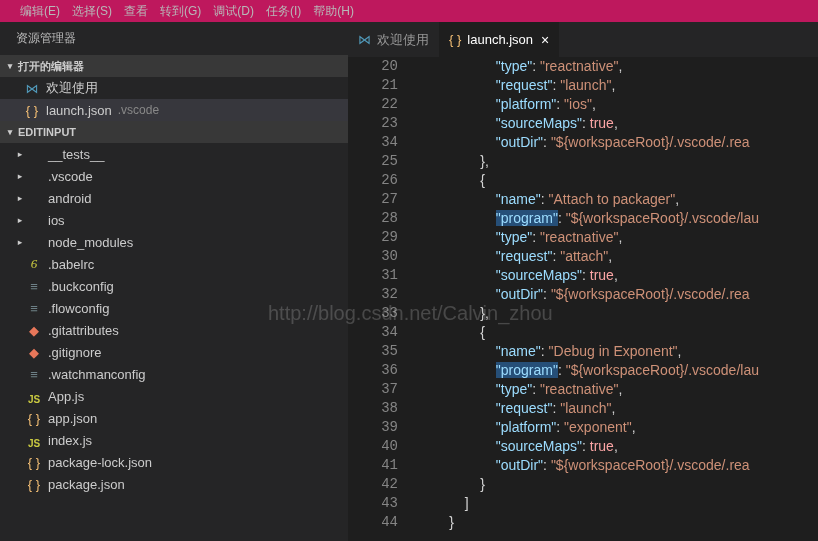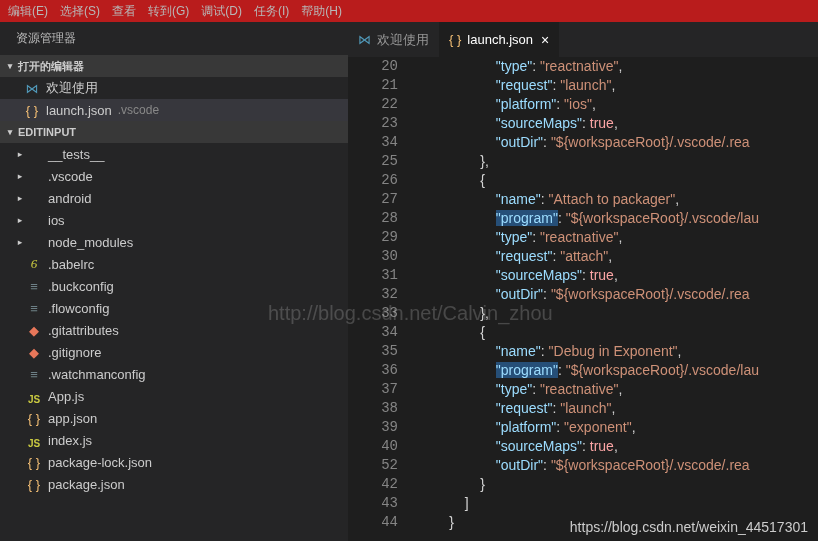--- a/index.html
+++ b/index.html
@@ -1,17 +1,17 @@
 <!DOCTYPE html>
 <html><head>
 <meta charset="utf-8">
 <style>
 * { margin: 0; padding: 0; box-sizing: border-box; font-family: "Segoe UI", Arial, sans-serif; }
 body { background: #1e1e1e; color: #cccccc; width: 818px; height: 541px; overflow: hidden; font-size: 13px; }
-.menubar { background: #b91c1c; height: 22px; display: flex; align-items: center; padding: 0 8px; color: #b8b8b8; font-size: 12px; }
+.menubar { background: #be185d; height: 22px; display: flex; align-items: center; padding: 0 20px; color: #b8b8b8; font-size: 12px; }
 .menubar span { margin-right: 12px; }
 .container { display: flex; height: 519px; }
 .sidebar { width: 348px; background: #252526; display: flex; flex-direction: column; overflow: hidden; }
 .sb-title { padding: 8px 16px; font-size: 12px; color: #bbbbbb; }
 .section-hdr { display: flex; align-items: center; padding: 2px 4px; background: #383838; font-size: 11px; font-weight: bold; color: #cccccc; height: 22px; }
 .section-hdr .chev { width: 12px; text-align: center; margin-right: 2px; font-size: 9px; }
 .item { display: flex; align-items: center; padding: 2px 0 2px 24px; height: 22px; cursor: pointer; }
 .item.active { background: #37373d; }
 .item .icon { width: 16px; margin-right: 6px; display: inline-flex; justify-content: center; }
 .item .dim { color: #888; margin-left: 6px; font-size: 12px; }
@@ -192,24 +192,23 @@
           <div>31</div>
           <div>32</div>
           <div>33</div>
           <div>34</div>
           <div>35</div>
           <div>36</div>
           <div>37</div>
           <div>38</div>
           <div>39</div>
           <div>40</div>
-          <div>52</div>
+          <div>41</div>
           <div>42</div>
           <div>43</div>
           <div>44</div>
         </div>
       <div class="lines" id="lines"><div>                    <span class="k">"type"</span><span class="p">: </span><span class="s">"reactnative"</span><span class="p">,</span></div><div>                    <span class="k">"request"</span><span class="p">: </span><span class="s">"launch"</span><span class="p">,</span></div><div>                    <span class="k">"platform"</span><span class="p">: </span><span class="s">"ios"</span><span class="p">,</span></div><div>                    <span class="k">"sourceMaps"</span><span class="p">: </span><span class="b">true</span><span class="p">,</span></div><div>                    <span class="k">"outDir"</span><span class="p">: </span><span class="s">"${workspaceRoot}/.vscode/.rea</span></div><div>                <span class="p">},</span></div><div>                <span class="p">{</span></div><div>                    <span class="k">"name"</span><span class="p">: </span><span class="s">"Attach to packager"</span><span class="p">,</span></div><div>                    <span class="k hl">"program"</span><span class="p">: </span><span class="s">"${workspaceRoot}/.vscode/lau</span></div><div>                    <span class="k">"type"</span><span class="p">: </span><span class="s">"reactnative"</span><span class="p">,</span></div><div>                    <span class="k">"request"</span><span class="p">: </span><span class="s">"attach"</span><span class="p">,</span></div><div>                    <span class="k">"sourceMaps"</span><span class="p">: </span><span class="b">true</span><span class="p">,</span></div><div>                    <span class="k">"outDir"</span><span class="p">: </span><span class="s">"${workspaceRoot}/.vscode/.rea</span></div><div>                <span class="p">},</span></div><div>                <span class="p">{</span></div><div>                    <span class="k">"name"</span><span class="p">: </span><span class="s">"Debug in Exponent"</span><span class="p">,</span></div><div>                    <span class="k hl">"program"</span><span class="p">: </span><span class="s">"${workspaceRoot}/.vscode/lau</span></div><div>                    <span class="k">"type"</span><span class="p">: </span><span class="s">"reactnative"</span><span class="p">,</span></div><div>                    <span class="k">"request"</span><span class="p">: </span><span class="s">"launch"</span><span class="p">,</span></div><div>                    <span class="k">"platform"</span><span class="p">: </span><span class="s">"exponent"</span><span class="p">,</span></div><div>                    <span class="k">"sourceMaps"</span><span class="p">: </span><span class="b">true</span><span class="p">,</span></div><div>                    <span class="k">"outDir"</span><span class="p">: </span><span class="s">"${workspaceRoot}/.vscode/.rea</span></div><div>                <span class="p">}</span></div><div>            <span class="p">]</span></div><div>        <span class="p">}</span></div></div>
     </div>
     <div class="watermark">http://blog.csdn.net/Calvin_zhou</div>
-    <div class="footer-url">https://blog.csdn.net/weixin_44517301</div>
   </div>
 
 </div>
 
 </body></html>

